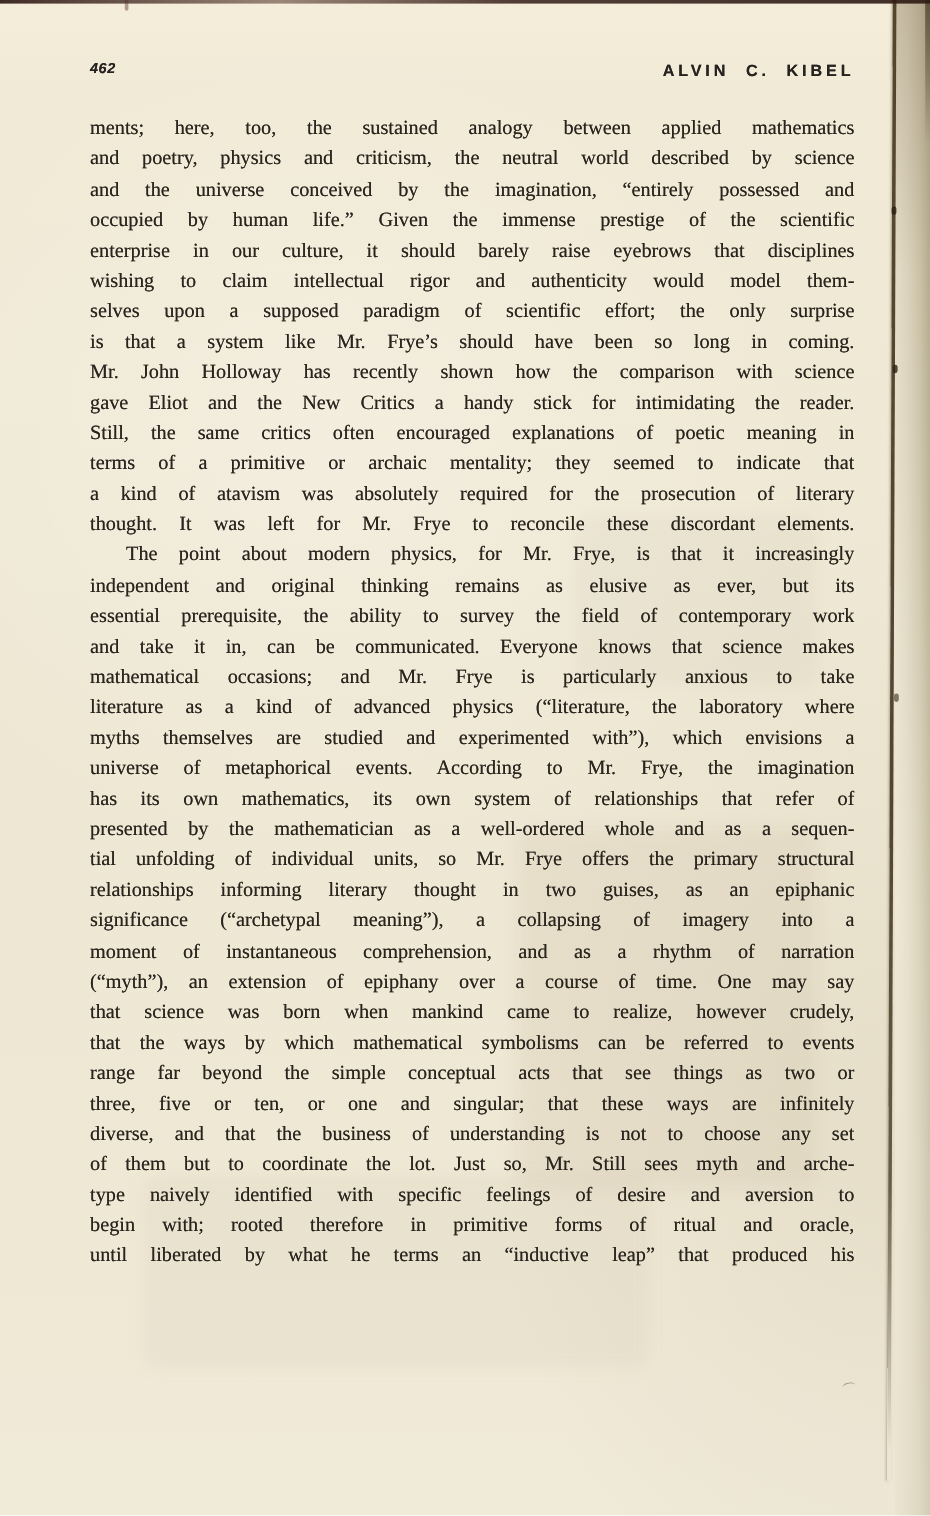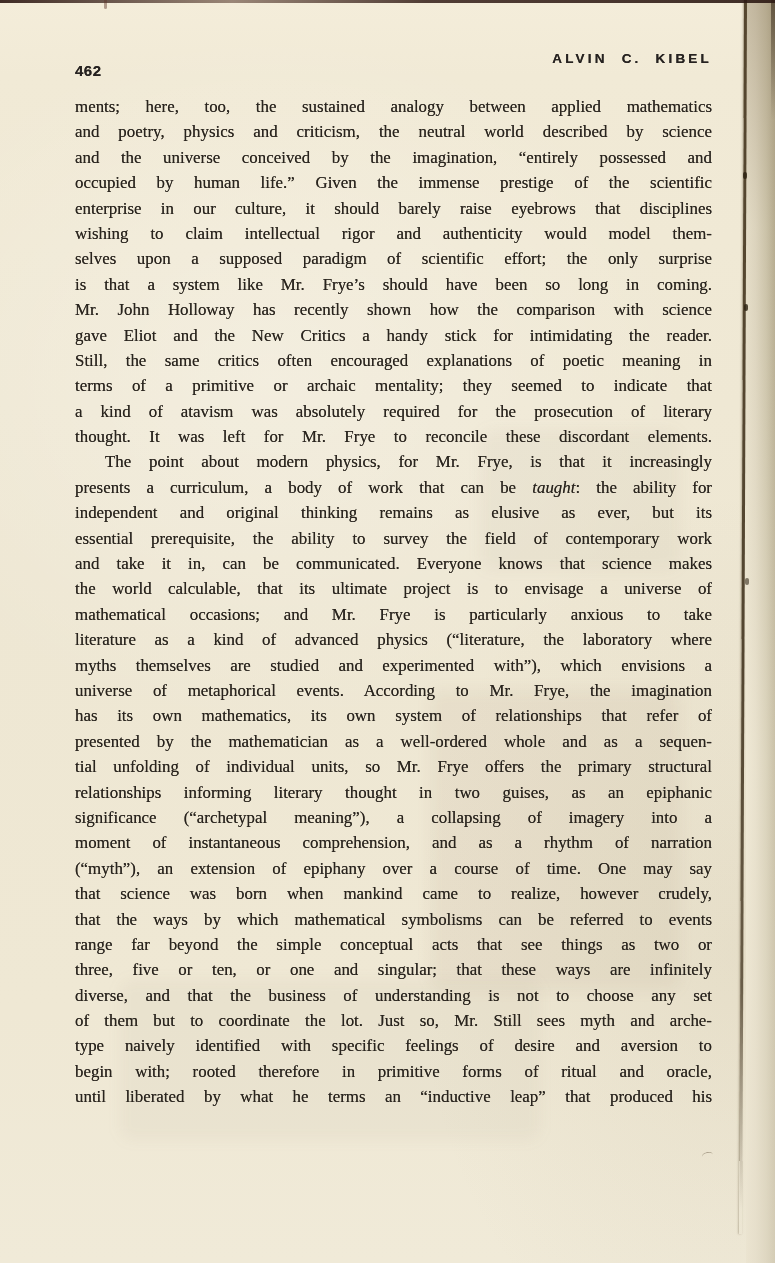--- a/index.html
+++ b/index.html
@@ -91,23 +91,24 @@
   .ghost.g2 { left: 120px; top: 980px;  width: 420px; height: 160px; background: rgba(135,120,90,0.05); }
   .ghost.g3 { left: 480px; top: 430px;  width: 200px; height: 140px; background: rgba(135,120,90,0.05); }
 
   .running-head {
     position: absolute; left: 75px; top: 50px;
     width: 637px; height: 20px;
     font-family: "Liberation Sans", sans-serif;
     color: #262220;
   }
   .page-number {
-    position: absolute; left: 0; top: 12px;
-    font-size: 15px; font-weight: bold; letter-spacing: 0.5px;
+    position: absolute; left: 0; top: 0;
+    font-size: 12px; font-weight: bold; letter-spacing: 0.5px;
     text-shadow: 0 0 0.5px rgba(38,34,32,0.8);
+    font-style: italic;
   }
   .author {
     position: absolute; right: 0; top: 1px;
     font-size: 13.5px; font-weight: bold;
     letter-spacing: 3.2px; word-spacing: 7px;
     text-shadow: 0 0 0.5px rgba(38,34,32,0.8);
   }
   .text-block {
     position: absolute; left: 75px; top: 94px;
     width: 637px;
@@ -148,25 +149,23 @@
       <div class="line"><span>wishing to claim intellectual rigor and authenticity would model them-</span></div>
       <div class="line"><span>selves upon a supposed paradigm of scientific effort; the only surprise</span></div>
       <div class="line"><span>is that a system like Mr. Frye’s should have been so long in coming.</span></div>
       <div class="line"><span>Mr. John Holloway has recently shown how the comparison with science</span></div>
       <div class="line"><span>gave Eliot and the New Critics a handy stick for intimidating the reader.</span></div>
       <div class="line"><span>Still, the same critics often encouraged explanations of poetic meaning in</span></div>
       <div class="line"><span>terms of a primitive or archaic mentality; they seemed to indicate that</span></div>
       <div class="line"><span>a kind of atavism was absolutely required for the prosecution of literary</span></div>
       <div class="line"><span>thought. It was left for Mr. Frye to reconcile these discordant elements.</span></div>
       <div class="line indent"><span>The point about modern physics, for Mr. Frye, is that it increasingly</span></div>
-      <div class="line"><span>presents a curriculum, a body of work that can be </span><i>taught</i><span>: the ability for</span></div>
       <div class="line"><span>independent and original thinking remains as elusive as ever, but its</span></div>
       <div class="line"><span>essential prerequisite, the ability to survey the field of contemporary work</span></div>
       <div class="line"><span>and take it in, can be communicated. Everyone knows that science makes</span></div>
-      <div class="line"><span>the world calculable, that its ultimate project is to envisage a universe of</span></div>
       <div class="line"><span>mathematical occasions; and Mr. Frye is particularly anxious to take</span></div>
       <div class="line"><span>literature as a kind of advanced physics (“literature, the laboratory where</span></div>
       <div class="line"><span>myths themselves are studied and experimented with”), which envisions a</span></div>
       <div class="line"><span>universe of metaphorical events. According to Mr. Frye, the imagination</span></div>
       <div class="line"><span>has its own mathematics, its own system of relationships that refer of</span></div>
       <div class="line"><span>presented by the mathematician as a well-ordered whole and as a sequen-</span></div>
       <div class="line"><span>tial unfolding of individual units, so Mr. Frye offers the primary structural</span></div>
       <div class="line"><span>relationships informing literary thought in two guises, as an epiphanic</span></div>
       <div class="line"><span>significance (“archetypal meaning”), a collapsing of imagery into a</span></div>
       <div class="line"><span>moment of instantaneous comprehension, and as a rhythm of narration</span></div>

